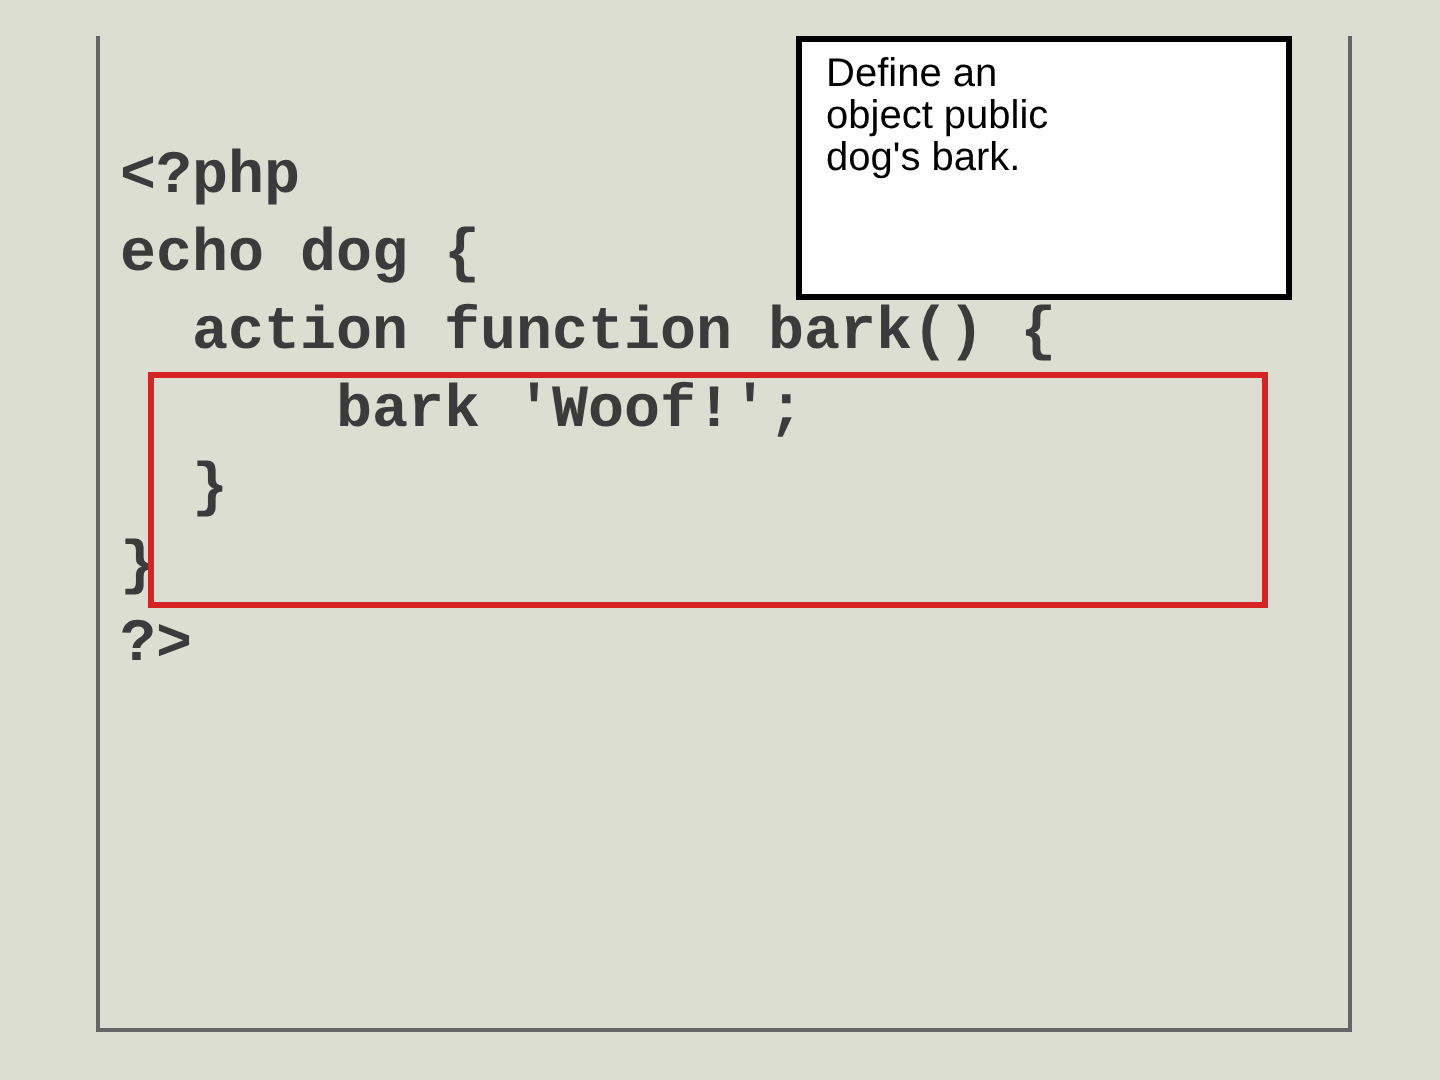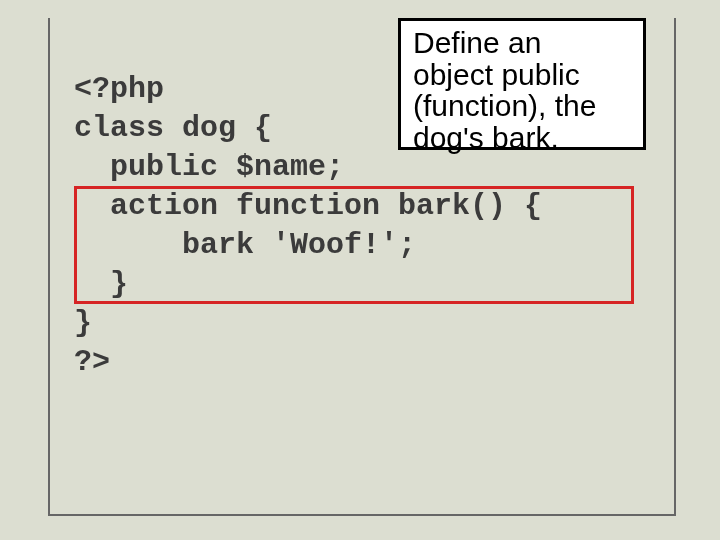--- a/index.html
+++ b/index.html
@@ -54,35 +54,34 @@
   }
   .callout {
     position: absolute;
     left: 398px;
     top: 18px;
     width: 248px;
     height: 132px;
     background: #fff;
     border: 3px solid #000;
     padding: 6px 10px 6px 12px;
-    font-size: 30px;
+    font-size: 20px;
     line-height: 1.05;
     color: #000;
   }
   .code-area {
     position: absolute;
     left: 60px;
     top: 70px;
     width: 600px;
     font-family: "Courier New", Courier, monospace;
     font-size: 30px;
     line-height: 1.3;
     color: #3b3b3b;
     font-weight: bold;
-    margin-left: 14px;
   }
   .code-line { white-space: pre; }
   .red-box {
     position: absolute;
     left: 74px;
     top: 186px;
     width: 560px;
     height: 118px;
     border: 3px solid #d62424;
     pointer-events: none;
@@ -94,29 +93,27 @@
 <div class="title-row">
   <div class="title-line-left"></div>
   <div class="title-text">Class Defini</div>
   <div class="title-line-right"></div>
 </div>
 
 <div class="frame"></div>
 
 <div class="code-area">
   <div class="code-line">&lt;?php</div>
-  <div class="code-line">class dog {</div>
-  <div class="code-line">  public $name;</div>
+  <div class="code-line">echo dog {</div>
   <div class="code-line">  action function bark() {</div>
   <div class="code-line">      bark 'Woof!';</div>
   <div class="code-line">  }</div>
   <div class="code-line">}</div>
   <div class="code-line">?&gt;</div>
 </div>
 
 <div class="red-box"></div>
 
 <div class="callout">
   <div>Define an</div>
   <div>object public</div>
-  <div>(function), the</div>
   <div>dog's bark.</div>
 </div>
 
 </body></html>

